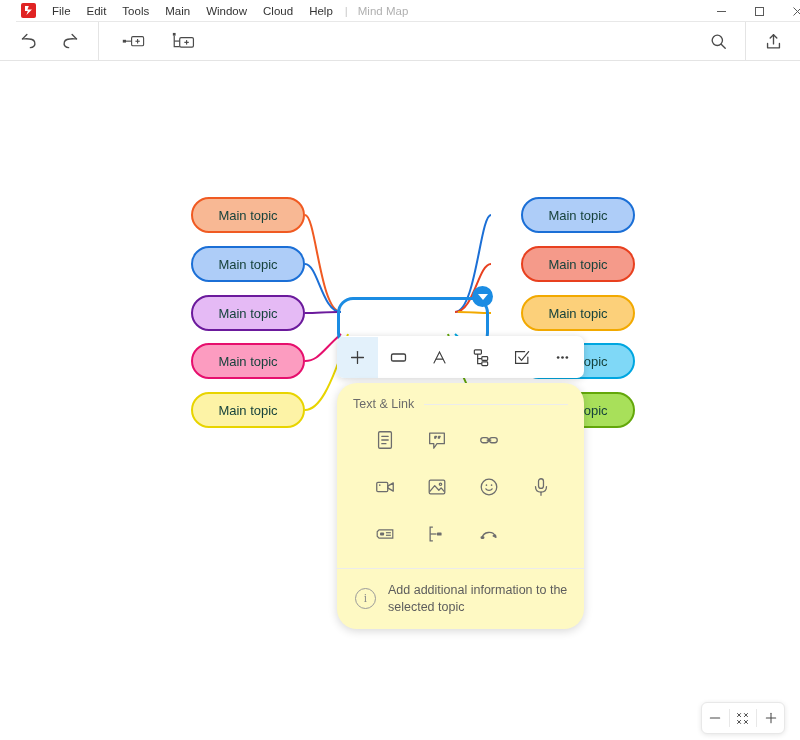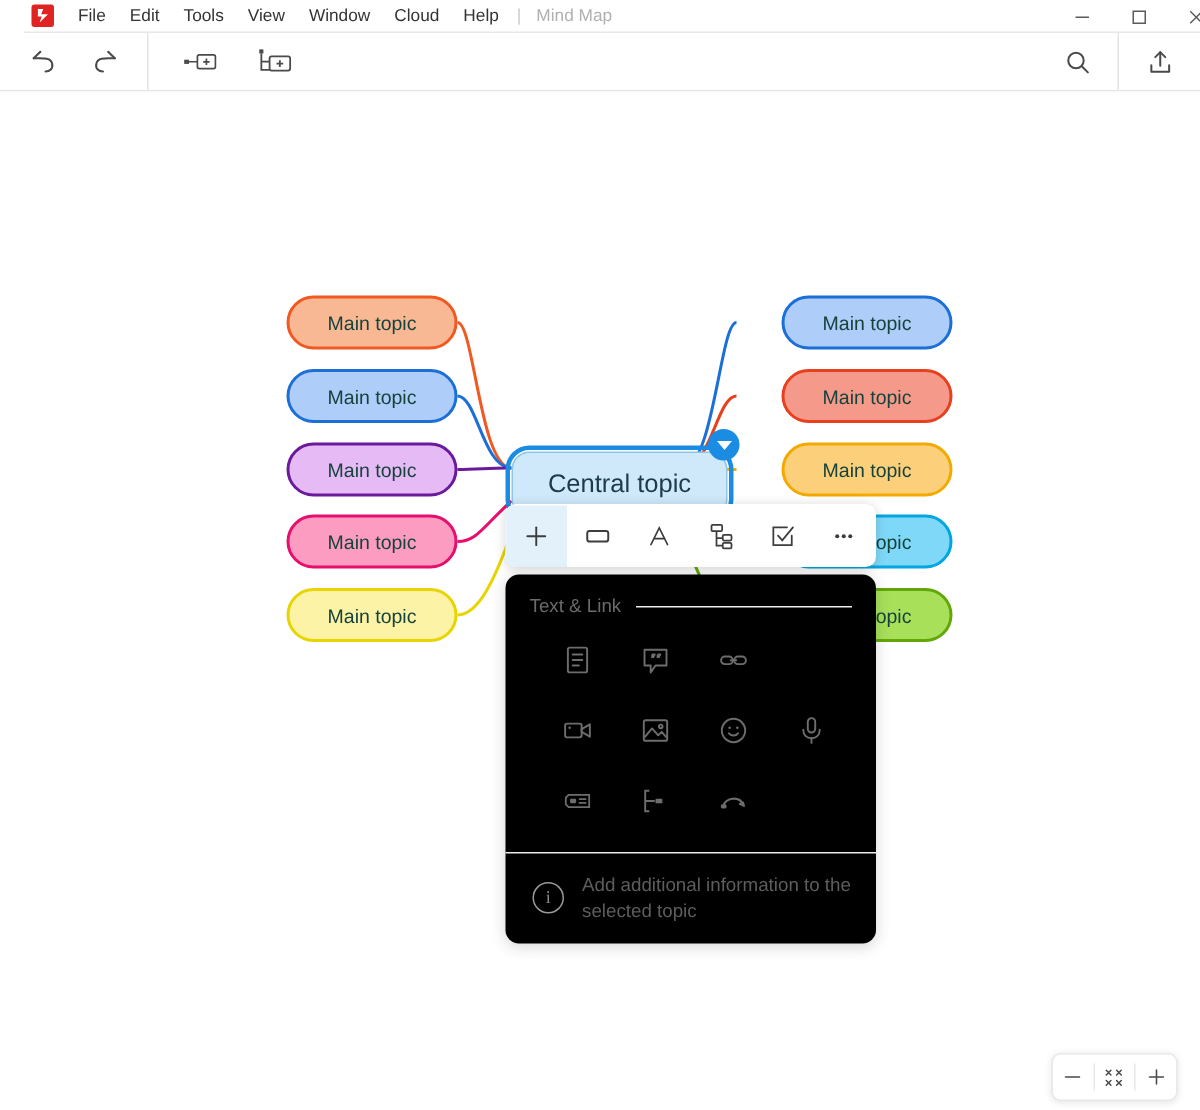--- a/index.html
+++ b/index.html
@@ -216,22 +216,22 @@
     align-items: center;
     justify-content: center;
     color: #3d3d3d;
   }
   .ft-btn.active { background: #e3f1fb; }
 
   
   .panel {
     position: absolute;
     box-sizing: border-box;
-    background: #000000;
-    border-radius: 9px;
+    background: #fef9c3;
+    border-radius: 20px;
     box-shadow: 0 2px 10px rgba(0,0,0,0.16);
   }
   .panel-section { padding: 0 16px; }
   .section-head {
     display: flex;
     align-items: center;
     gap: 10px;
     padding-top: 14px;
   }
   .section-title {
@@ -308,21 +308,21 @@
 </style>
 </head>
 <body>
 
 <div class="titlebar">
   <div class="app-logo"></div>
 
   <div class="menu-item">File</div>
   <div class="menu-item">Edit</div>
   <div class="menu-item">Tools</div>
-  <div class="menu-item">View</div>
+  <div class="menu-item">Main</div>
   <div class="menu-item">Window</div>
   <div class="menu-item">Cloud</div>
   <div class="menu-item">Help</div>
   <div class="menu-sep">|</div>
   <div class="doc-name">Mind Map</div>
 
   <div class="win-controls">
     <div class="win-btn">
       <svg width="11" height="11" viewBox="0 0 11 11">
         <line x1="1" y1="5.5" x2="10" y2="5.5" stroke="currentColor" stroke-width="1"></line>
@@ -442,23 +442,20 @@
   <div class="node node-main" style="left:521px; top:234px; background:#fcd07a; border-color:#f2a900;">
     <span>Main topic</span>
   </div>
   <div class="node node-main" style="left:521px; top:282px; background:#7fd8f7; border-color:#00a6e0;">
     <span>Main topic</span>
   </div>
   <div class="node node-main" style="left:521px; top:331px; background:#a8e05a; border-color:#63a70a;">
     <span>Main topic</span>
   </div>
 
-  <div class="central" style="left:341px; top:240px;">
-    <span>Central topic</span>
-  </div>
   <div class="central-sel" style="left:337px; top:236px; width:152px; height:52px;"></div>
   <div class="sel-dot" style="left:409px; top:284px;"></div>
   <div class="collapse-badge" style="left:472px; top:225px;"></div>
 
   <div class="float-toolbar" style="left:337px; top:275px; width:247px; height:42px;">
     <div class="ft-btn active">
       <svg width="19" height="19" viewBox="0 0 24 24" fill="none" stroke="currentColor" stroke-width="1.6" stroke-linecap="round">
         <line x1="12" y1="4.5" x2="12" y2="19.5"></line>
         <line x1="4.5" y1="12" x2="19.5" y2="12"></line>
       </svg>

